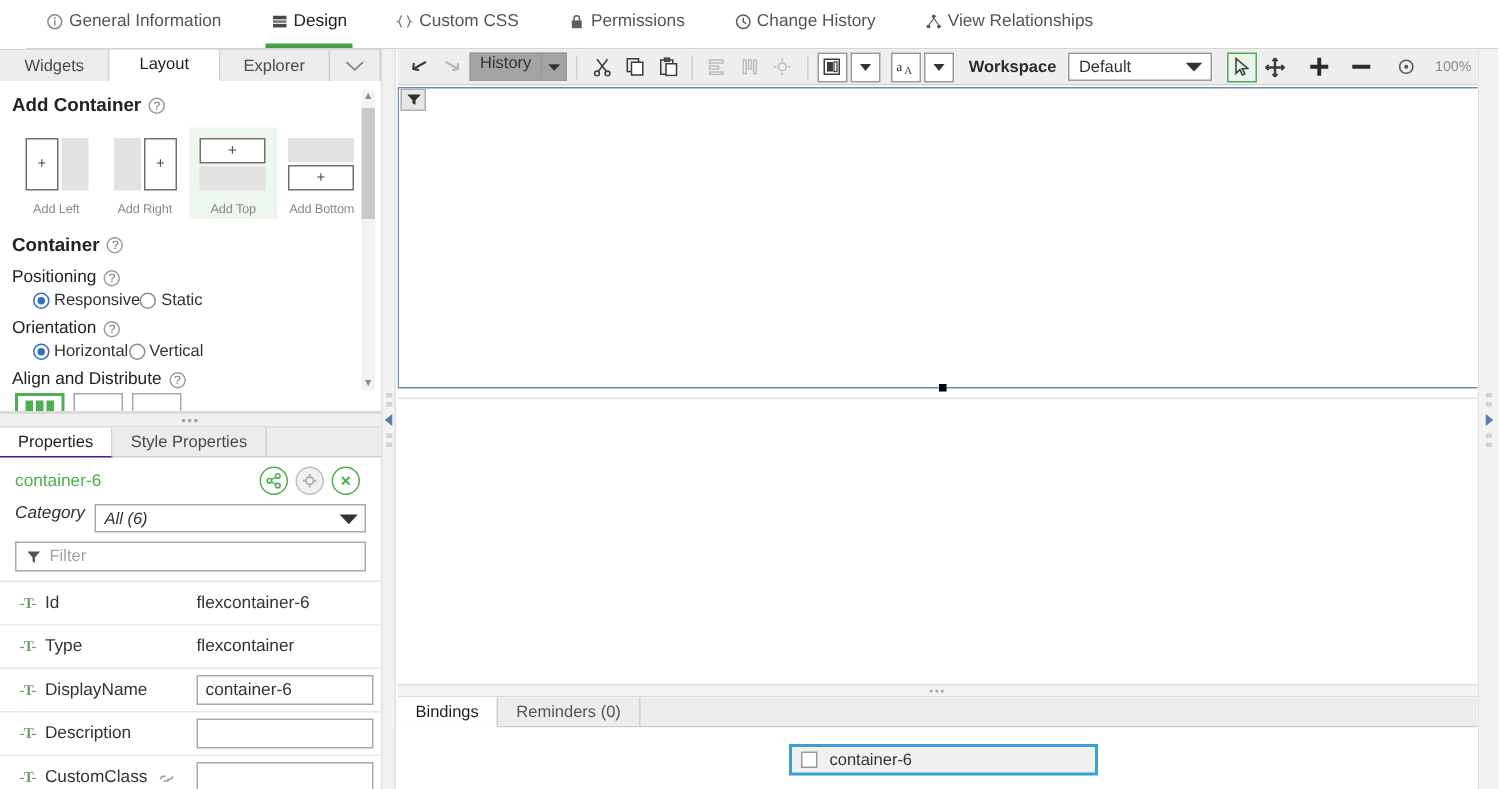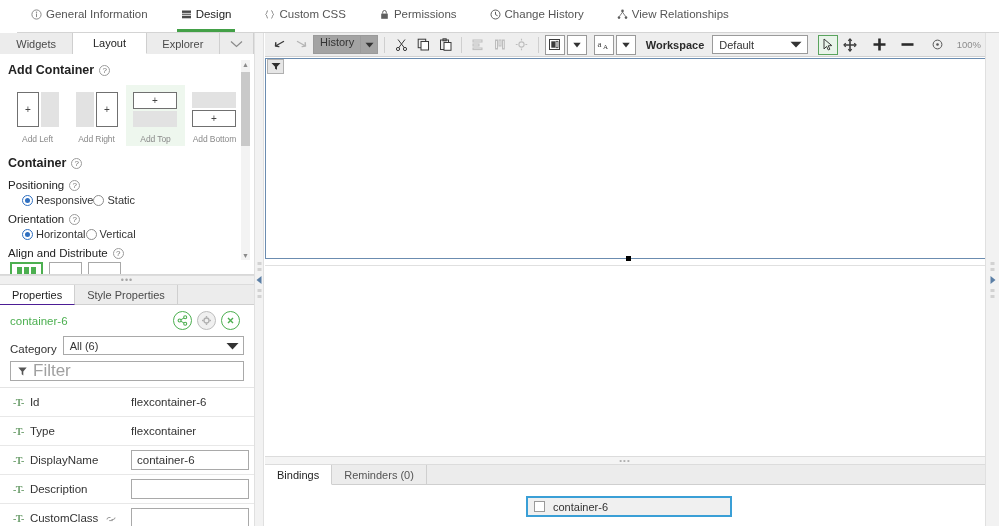--- a/index.html
+++ b/index.html
@@ -140,32 +140,32 @@
   .phead { display: flex; align-items: center; justify-content: space-between; padding: 6px 14px 4px 10px; }
   .pname { color: #4caf50; font-size: 11.5px; }
   .pacts { display: flex; gap: 5px; }
   .cbtn {
     width: 19px; height: 19px; border-radius: 50%; border: 1.5px solid #4caf50;
     display: flex; align-items: center; justify-content: center; cursor: pointer;
     background: #fff;
   }
   .cbtn.gray { border-color: #bdbdbd; background: #f0f0f0; }
 
-  .catrow { display: flex; align-items: flex-end; gap: 6px; padding: 2px 10px 6px 10px; }
+  .catrow { display: flex; align-items: flex-start; gap: 6px; padding: 2px 10px 6px 10px; font-style: italic; }
   .catlabel { font-size: 11.5px; color: #333; }
   .select {
     flex: 1; height: 19px; border: 1px solid #a9a9a9; background: #fff;
     display: flex; align-items: center; justify-content: space-between;
     padding: 0 4px 0 6px; font-size: 11px; color: #333; cursor: pointer;
   }
   .filterbox {
     margin: 0 10px 6px 10px; height: 20px; border: 1px solid #a9a9a9; background: #fff;
     display: flex; align-items: center; gap: 6px; padding: 0 7px; cursor: text;
   }
-  .filterbox .ph { color: #a0a0a0; font-size: 17px; }
+  .filterbox .ph { color: #a0a0a0; font-size: 11px; }
 
   .proptable { border-top: 1px solid #e4e4e4; }
   .prow {
     display: flex; align-items: center; height: 29px;
     border-bottom: 1px solid #e8e8e8; padding-left: 13px;
   }
   .pkey { display: flex; align-items: center; gap: 6px; width: 118px; font-size: 11.5px; color: #333; }
   .tico { color: #6c9e6c; font-size: 10px; font-weight: bold; letter-spacing: -0.5px; font-family: "Liberation Serif", serif;}
   .pval { font-size: 11.5px; color: #333; }
   .pinput {

